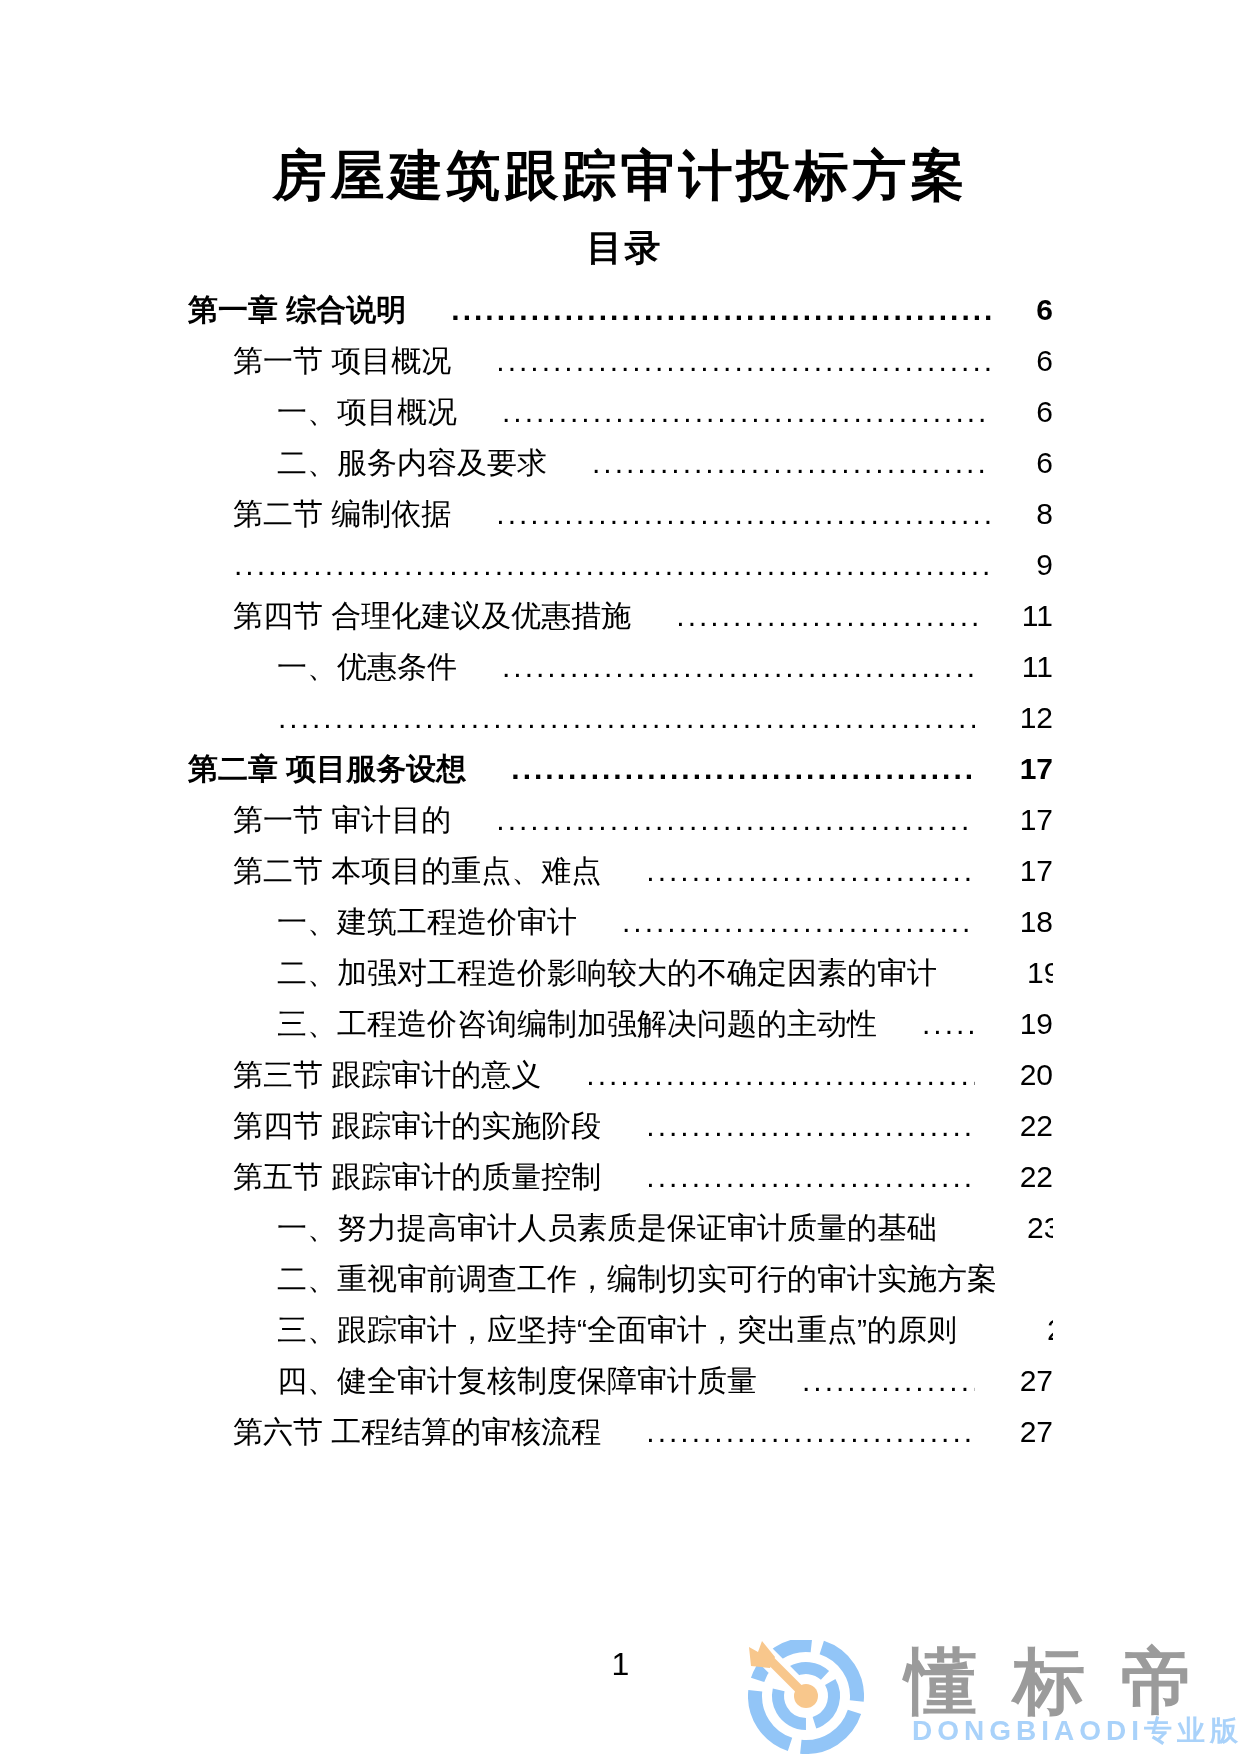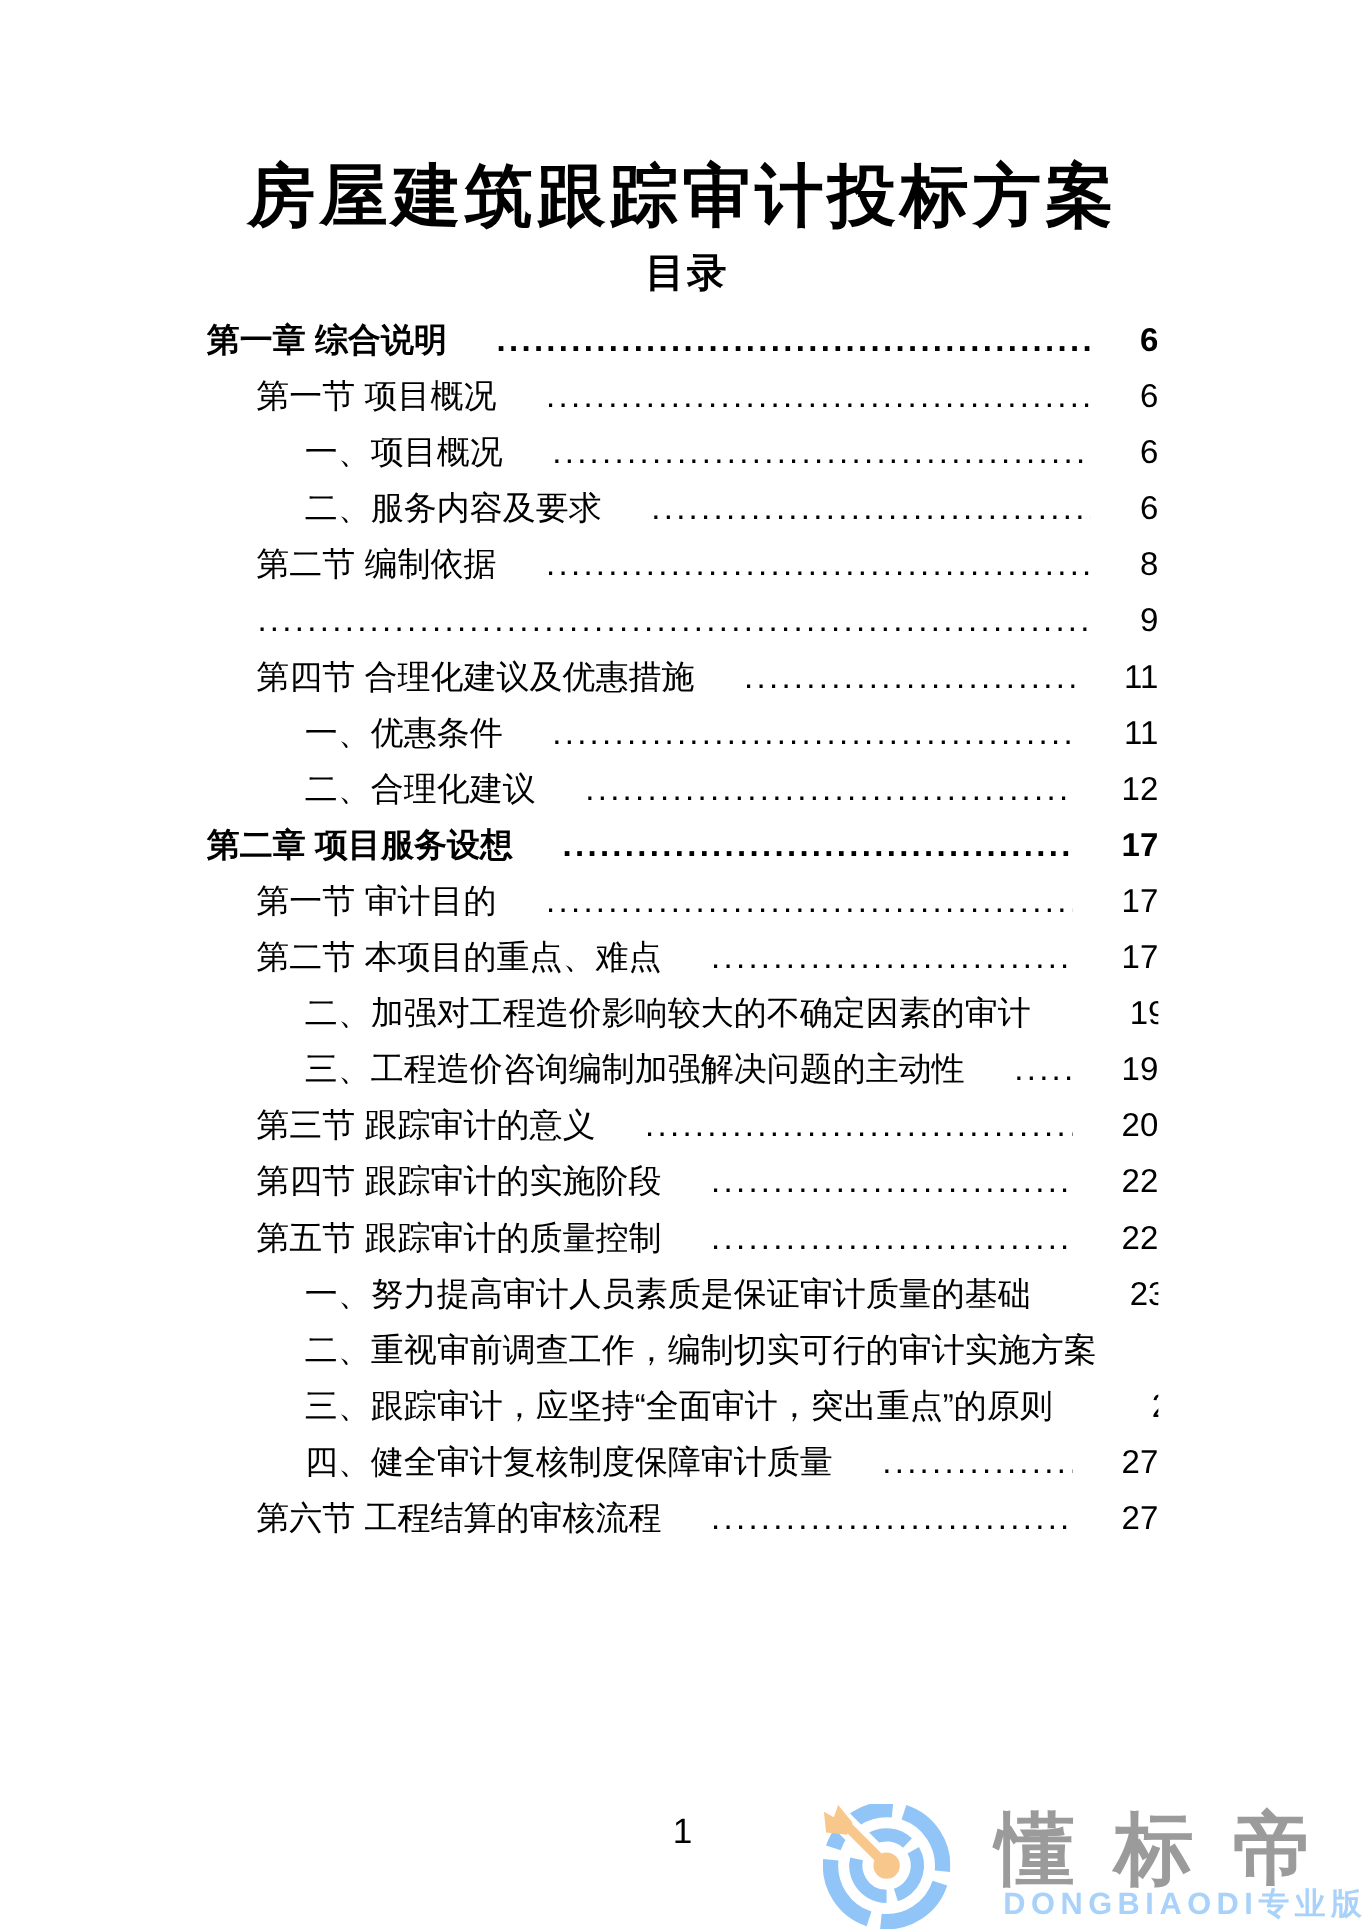--- a/index.html
+++ b/index.html
@@ -7,21 +7,21 @@
     width: 1241px; height: 1754px;
     background: #ffffff;
     position: relative;
     overflow: hidden;
     color: #000;
     font-family: "Liberation Sans", "DejaVu Sans", sans-serif;
   }
   .doc-title {
     position: absolute; top: 148px; left: 0; width: 1241px;
     text-align: center;
-    font-size: 62px; font-weight: 800; letter-spacing: 4px;
+    font-size: 54px; font-weight: 800; letter-spacing: 4px;
     line-height: 1; white-space: nowrap;
   }
   .toc-heading {
     position: absolute; top: 228px; left: 4px; width: 1241px;
     text-align: center;
     font-size: 36px; font-weight: 700; letter-spacing: 2px;
     line-height: 1.1;
   }
   .toc-list {
     position: absolute; top: 284px; left: 188px; width: 865px;
@@ -105,38 +105,42 @@
     <span class="toc-label">第四节 合理化建议及优惠措施</span>
     <span class="toc-leader"></span>
     <span class="toc-page">11</span>
   </div>
     <div class="toc-row lvl-item">
     <span class="toc-label">一、优惠条件</span>
     <span class="toc-leader"></span>
     <span class="toc-page">11</span>
   </div>
     <div class="toc-row lvl-item">
-    <span class="toc-label">二、合理化建议</span>
     <span class="toc-leader"></span>
     <span class="toc-page">12</span>
   </div>
     <div class="toc-row lvl-chapter">
     <span class="toc-label">第二章 项目服务设想</span>
     <span class="toc-leader"></span>
     <span class="toc-page">17</span>
   </div>
     <div class="toc-row lvl-section">
     <span class="toc-label">第一节 审计目的</span>
     <span class="toc-leader"></span>
     <span class="toc-page">17</span>
   </div>
     <div class="toc-row lvl-section">
     <span class="toc-label">第二节 本项目的重点、难点</span>
     <span class="toc-leader"></span>
     <span class="toc-page">17</span>
+  </div>
+    <div class="toc-row lvl-item">
+    <span class="toc-label">一、建筑工程造价审计</span>
+    <span class="toc-leader"></span>
+    <span class="toc-page">18</span>
   </div>
     <div class="toc-row lvl-item">
     <span class="toc-label">二、加强对工程造价影响较大的不确定因素的审计</span>
     <span class="toc-leader"></span>
     <span class="toc-page">19</span>
   </div>
     <div class="toc-row lvl-item">
     <span class="toc-label">三、工程造价咨询编制加强解决问题的主动性</span>
     <span class="toc-leader"></span>
     <span class="toc-page">19</span>

